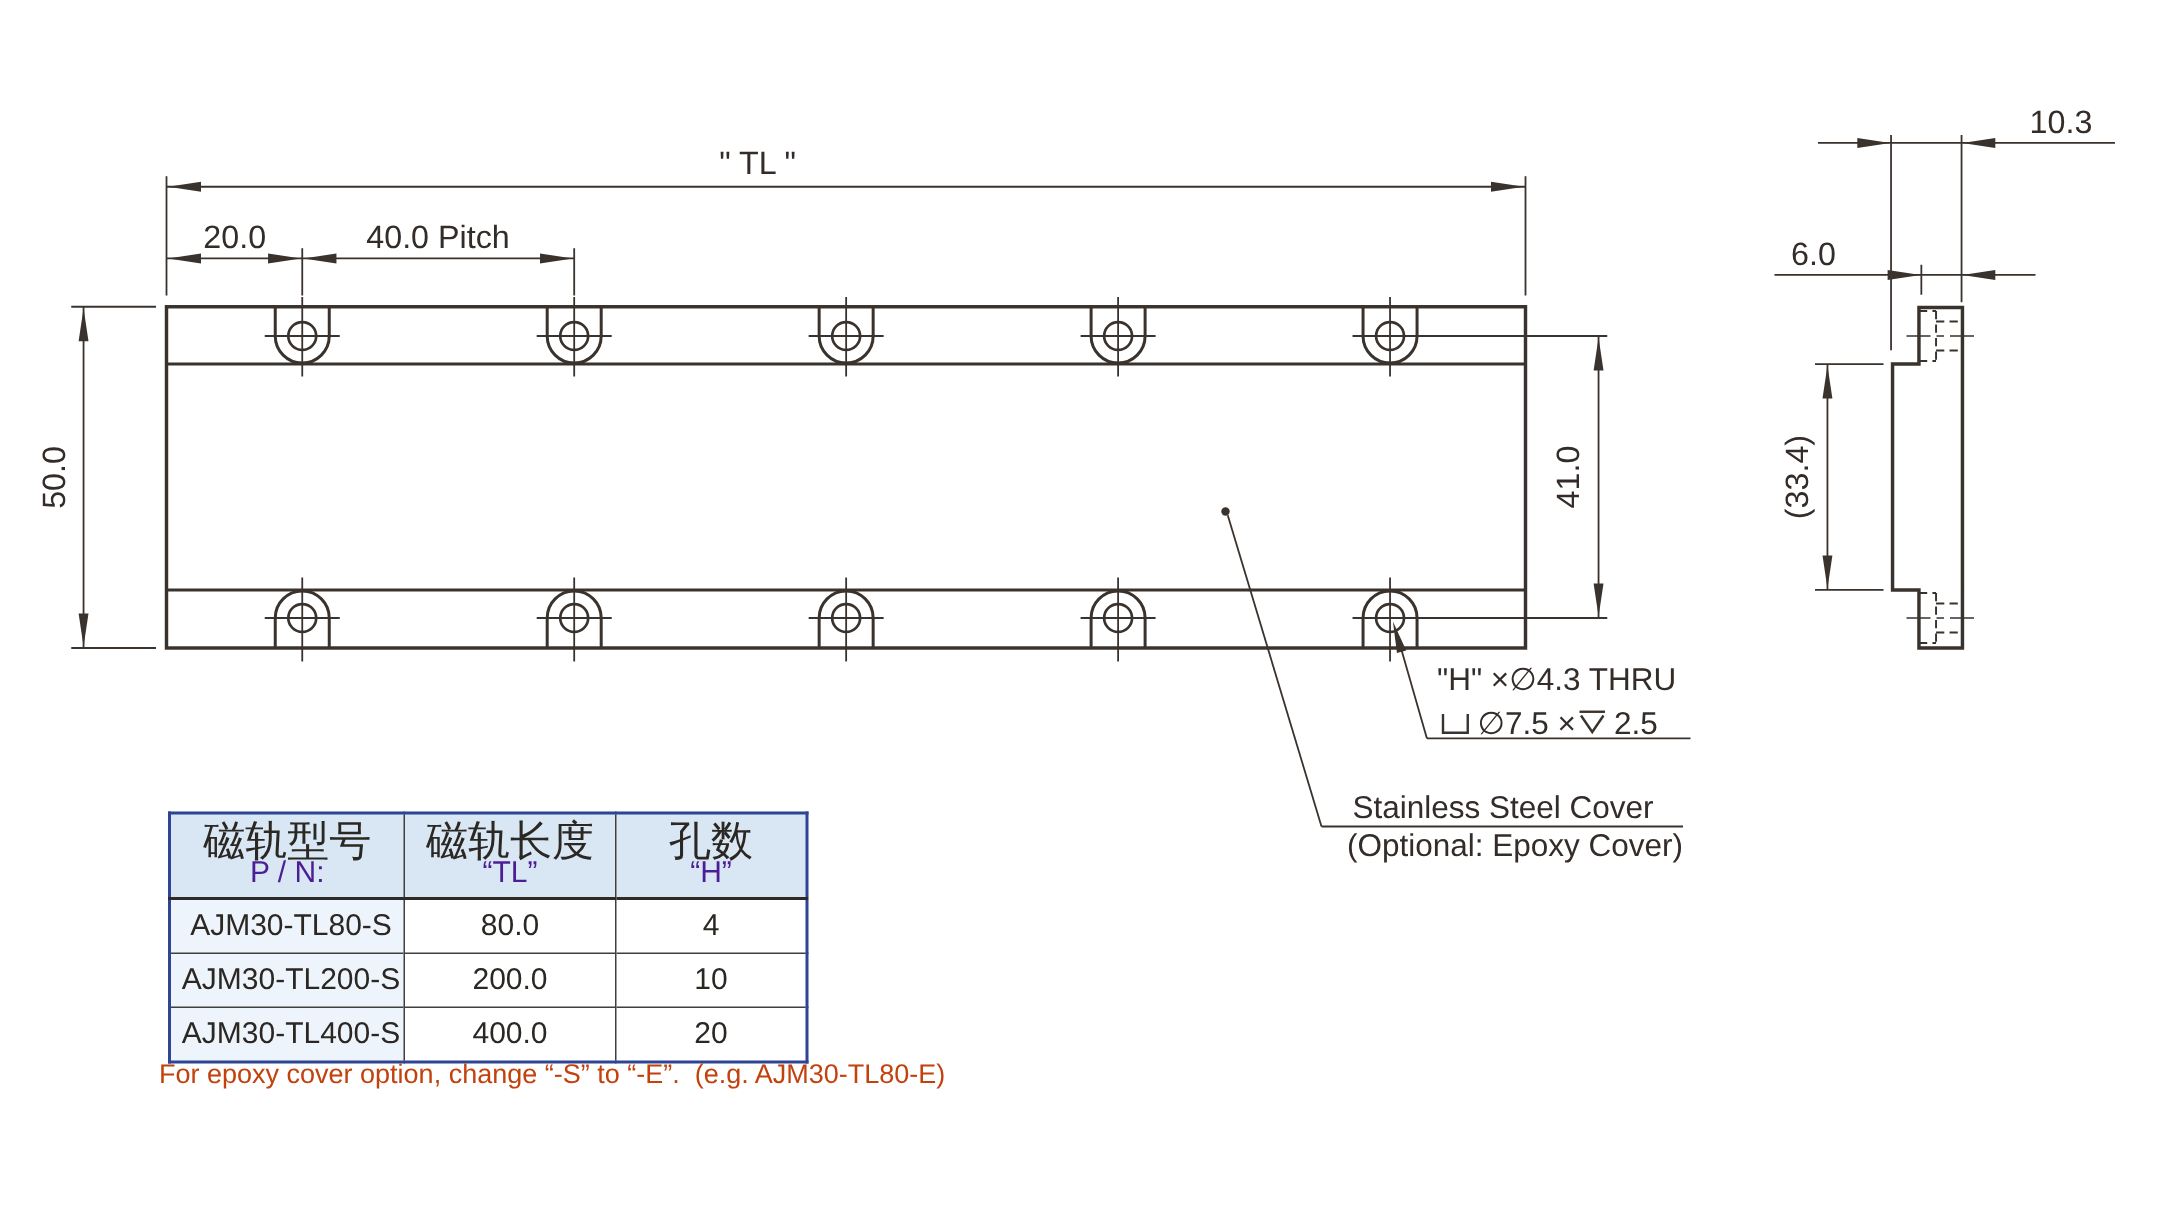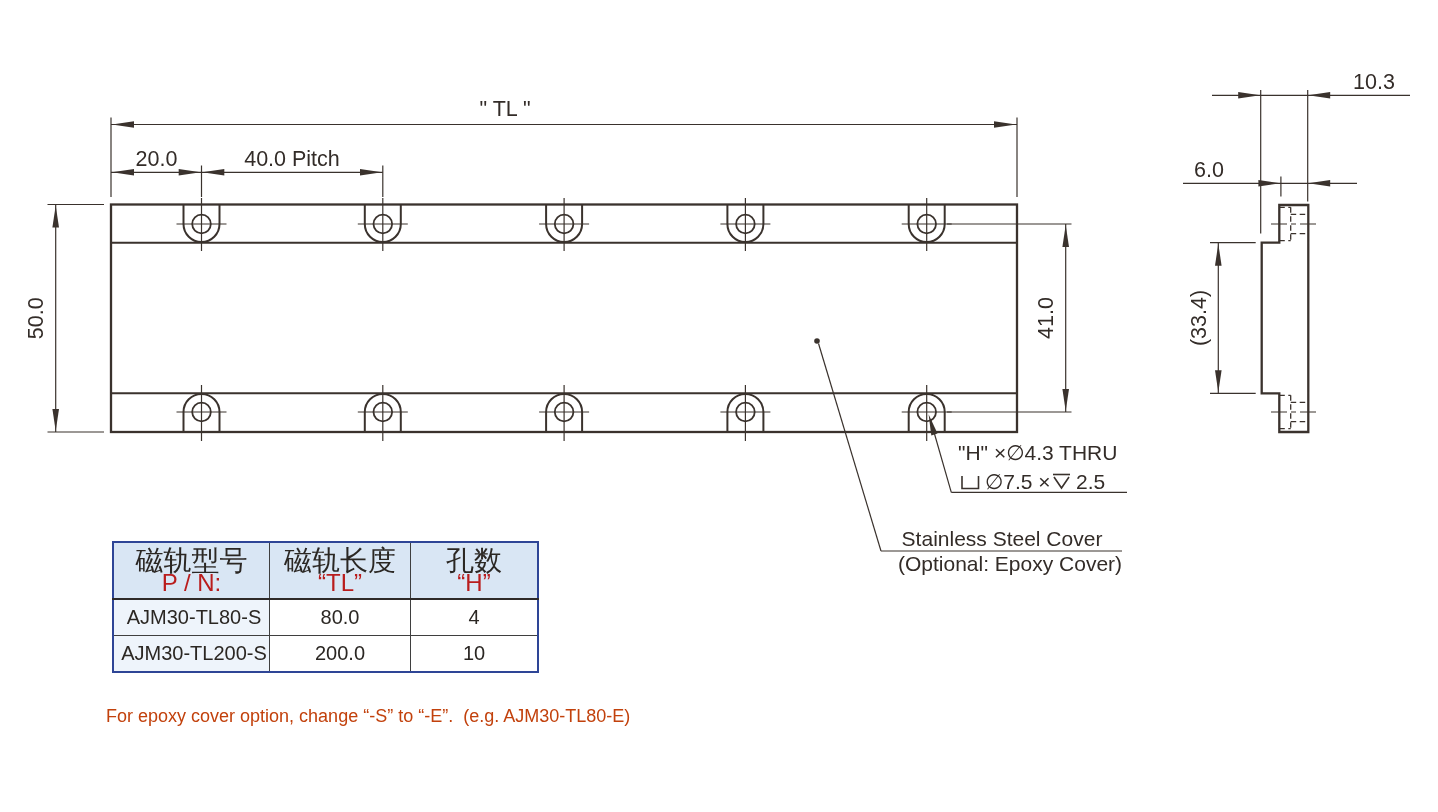--- a/index.html
+++ b/index.html
@@ -29,21 +29,21 @@
   .lbl{font-size:21px;}
 
   
   #spec-table{position:absolute;left:112px;top:541px;border-collapse:collapse;table-layout:fixed;
               border:2px solid var(--table-border);background:#fff;}
   #spec-table th,#spec-table td{border-left:1.5px solid var(--table-grid);padding:0;}
   #spec-table th:first-child,#spec-table td:first-child{border-left:none;}
   #spec-table thead th{background:var(--table-header-bg);border-bottom:2.5px solid #2e2a28;
        height:55px;font-weight:normal;text-align:center;vertical-align:middle;}
   #spec-table thead .h1{display:block;font-size:28px;line-height:23px;color:#2b2723;}
-  #spec-table thead .h2{display:block;font-size:24px;line-height:21px;color:#b91c1c;}
+  #spec-table thead .h2{display:block;font-size:20px;line-height:21px;color:#4c1d95;}
   #spec-table tbody td{height:35px;font-size:20px;color:#2b2723;text-align:center;
        border-top:1.5px solid var(--table-grid);}
   #spec-table tbody tr:first-child td{border-top:none;}
   #spec-table tbody td.pn{text-align:center;padding-left:5px;background:var(--table-col1-bg);}
   .cw1{width:155px;} .cw2{width:140px;} .cw3{width:126px;}
 
   #note{position:absolute;left:106px;top:706px;font-size:18px;color:#c2410c;white-space:pre;}
 </style>
 </head>
 <body>
@@ -224,18 +224,23 @@
       <tr>
         <td class="pn">AJM30-TL80-S</td>
         <td>80.0</td>
         <td>4</td>
       </tr>
       <tr>
         <td class="pn">AJM30-TL200-S</td>
         <td>200.0</td>
         <td>10</td>
       </tr>
+      <tr>
+        <td class="pn">AJM30-TL400-S</td>
+        <td>400.0</td>
+        <td>20</td>
+      </tr>
     </tbody>
   </table>
 
   <div id="note">For epoxy cover option, change “-S” to “-E”.  (e.g. AJM30-TL80-E)</div>
 
 </div>
 
 </body></html>

